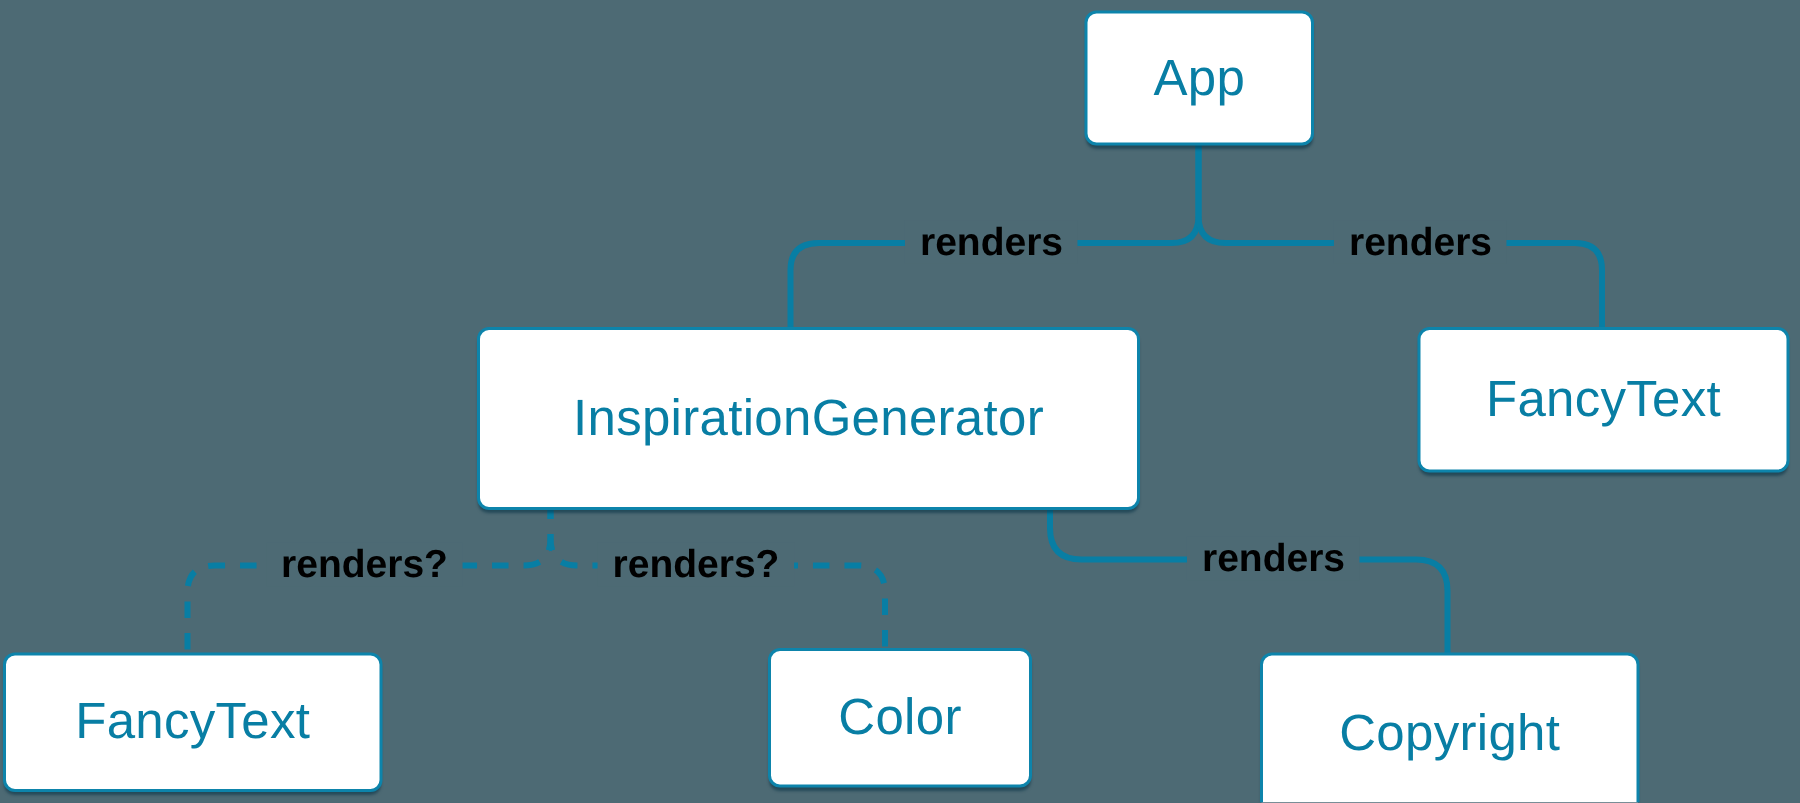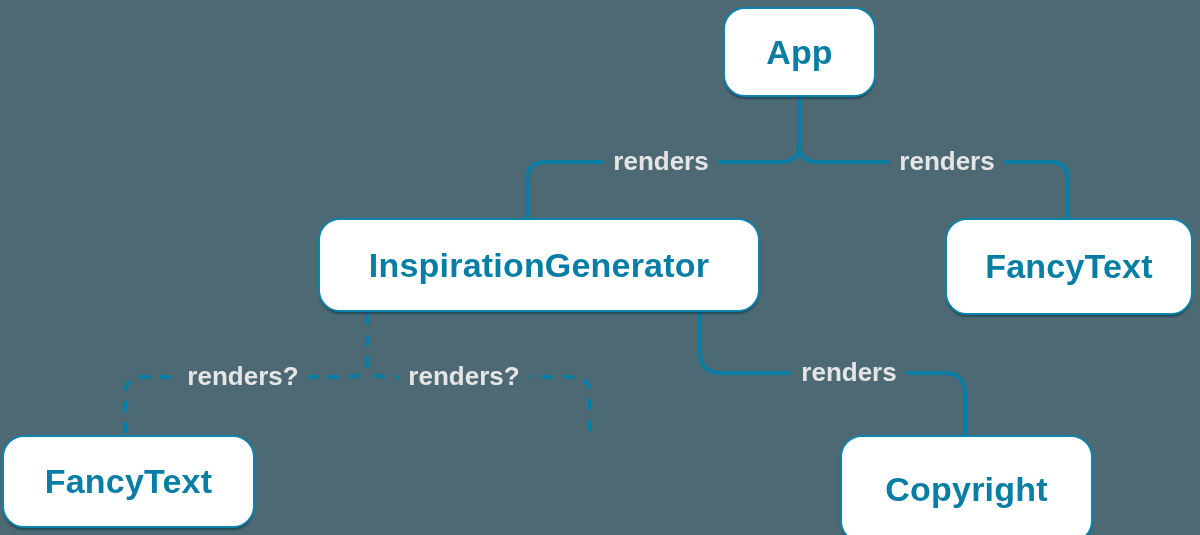--- a/index.html
+++ b/index.html
@@ -18,34 +18,34 @@
   }
   .edges path.dashed{
     stroke-dasharray:11 10;
     stroke-linecap:butt;
   }
   .node{
     position:absolute;
     box-sizing:border-box;
     background:#ffffff;
     border:2.5px solid #0d84ab;
-    border-radius:22px;
+    border-radius:8px;
     box-shadow:0 3px 2px -1px rgba(4,48,68,0.55);
     display:flex;align-items:center;justify-content:center;
     color:#087ea4;
     font-size:34px;
-    font-weight:700;
+    font-weight:400;
     letter-spacing:0.2px;
     white-space:nowrap;
   }
   .edge-label{
     position:absolute;
     transform:translate(-50%,-50%);
     background:#4d6a74;
-    color:#e5e5e5;
+    color:#000000;
     font-size:26px;
     font-weight:600;
     padding:0 10px;
     white-space:nowrap;
     line-height:1.1;
   }
 </style>
 </head>
 <body>
 
@@ -62,30 +62,33 @@
   <span class="edge-label" style="left:661px;top:161px;">renders</span>
   <span class="edge-label" style="left:947px;top:161px;">renders</span>
   <span class="edge-label" style="left:849px;top:372px;">renders</span>
   <span class="edge-label" style="left:243px;top:376px;">renders?</span>
   <span class="edge-label" style="left:464px;top:376px;">renders?</span>
 
   <div class="node" style="left:723px;top:7px;width:153px;height:90px;">
     <span>App</span>
   </div>
 
-  <div class="node" style="left:318px;top:218px;width:442px;height:94px;">
+  <div class="node" style="left:318px;top:218px;width:442px;height:122px;">
     <span>InspirationGenerator</span>
   </div>
 
   <div class="node" style="left:945px;top:218px;width:248px;height:97px;">
     <span>FancyText</span>
   </div>
 
   <div class="node" style="left:2px;top:435px;width:253px;height:93px;">
     <span>FancyText</span>
   </div>
 
+  <div class="node" style="left:512px;top:432px;width:176px;height:93px;">
+    <span>Color</span>
+  </div>
 
   <div class="node" style="left:840px;top:435px;width:253px;height:108px;">
     <span>Copyright</span>
   </div>
 
 </div>
 
 </body></html>

